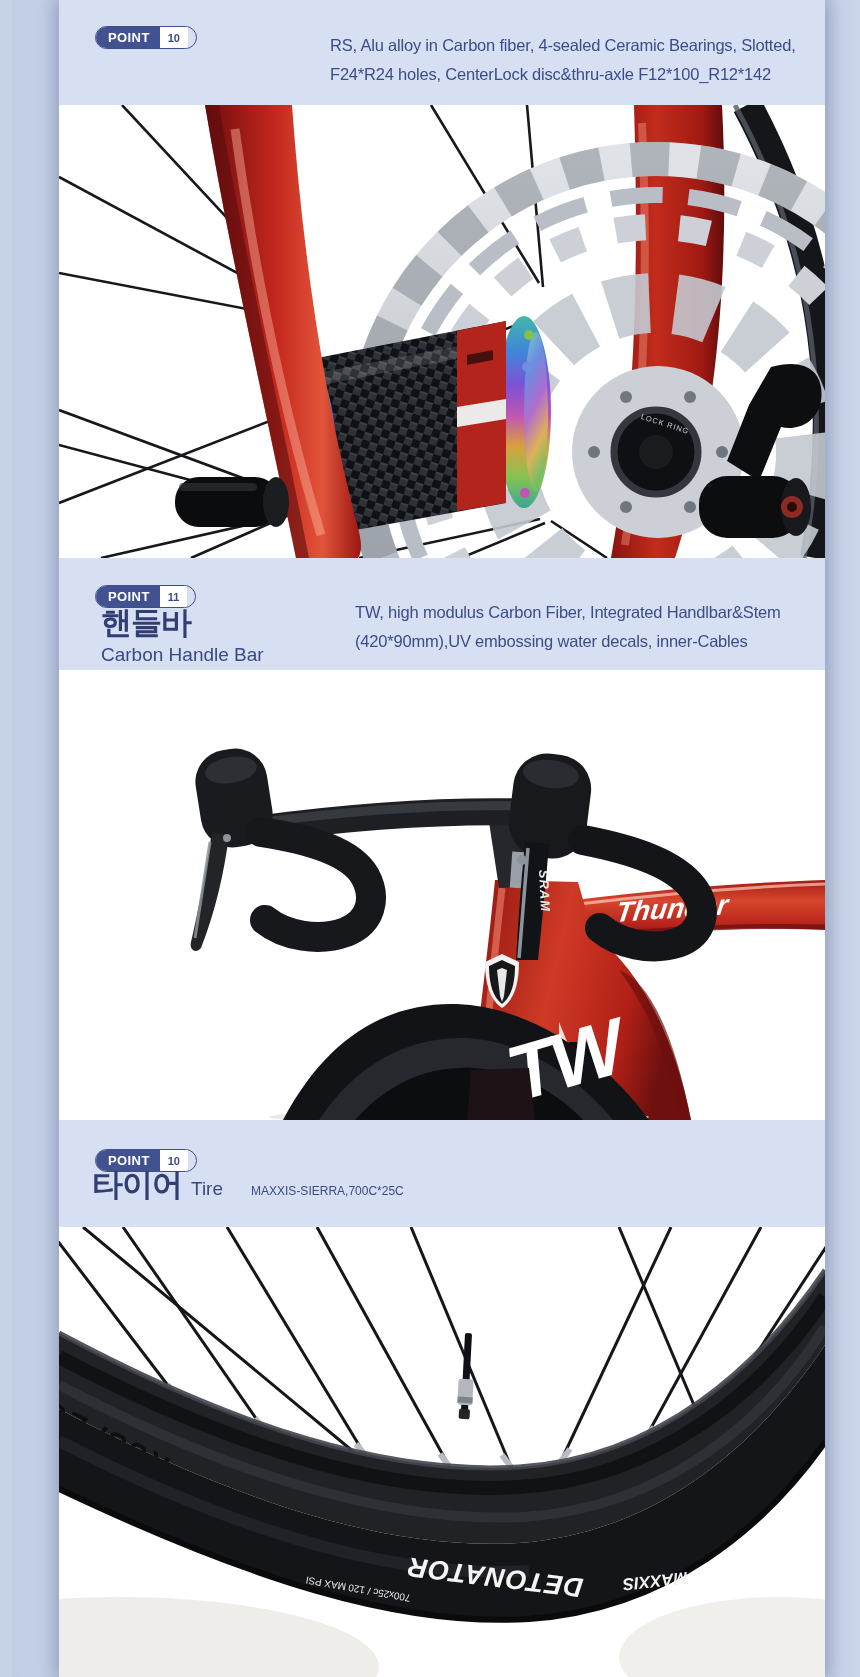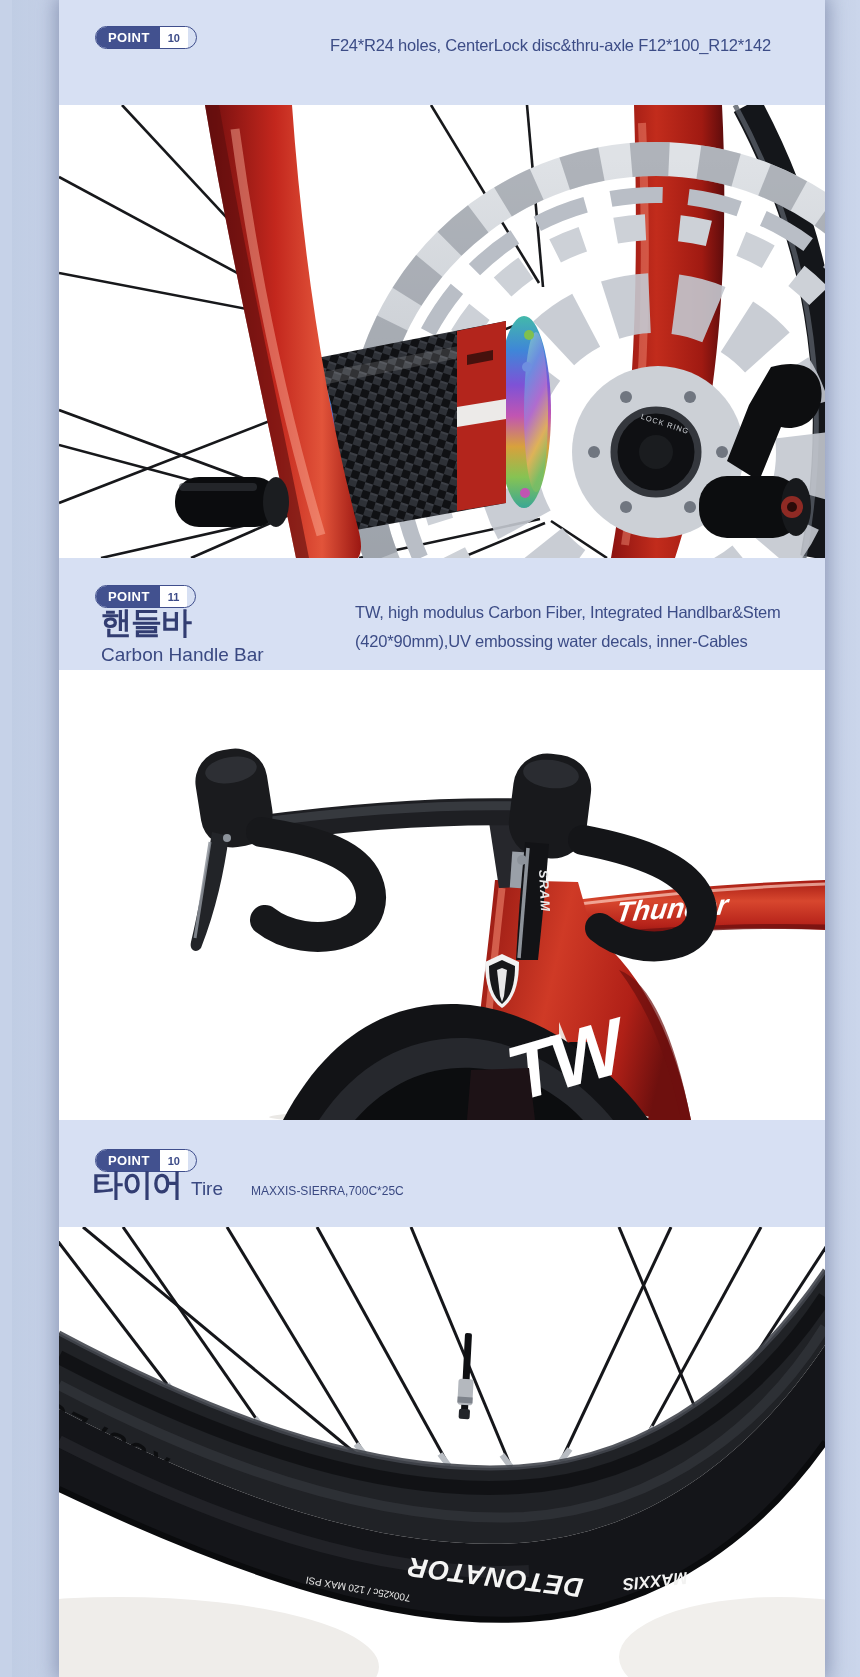--- a/index.html
+++ b/index.html
@@ -30,20 +30,21 @@
 <div class="page">
   <div class="content">
 
     <section class="sec" style="top:0;height:105px;">
       <div class="badge" style="top:26px;">
         <span class="badge-pt">POINT</span>
         <span class="badge-num">10</span>
         <span class="badge-tail"></span>
       </div>
       <div class="sec-desc" style="left:271px;top:31px;">
+        <div>RS, Alu alloy in Carbon fiber, 4-sealed Ceramic Bearings, Slotted,</div>
         <div>F24*R24 holes, CenterLock disc&amp;thru-axle F12*100_R12*142</div>
       </div>
     </section>
 
     <div class="photo" style="top:105px;height:453px;">
       <svg width="766" height="453" viewBox="0 0 766 453">
         <defs>
           <linearGradient id="p1redL" x1="0" y1="0" x2="1" y2="0">
             <stop offset="0" stop-color="#6f0d0e"></stop>
               <stop offset=".45" stop-color="#c3271d"></stop>

